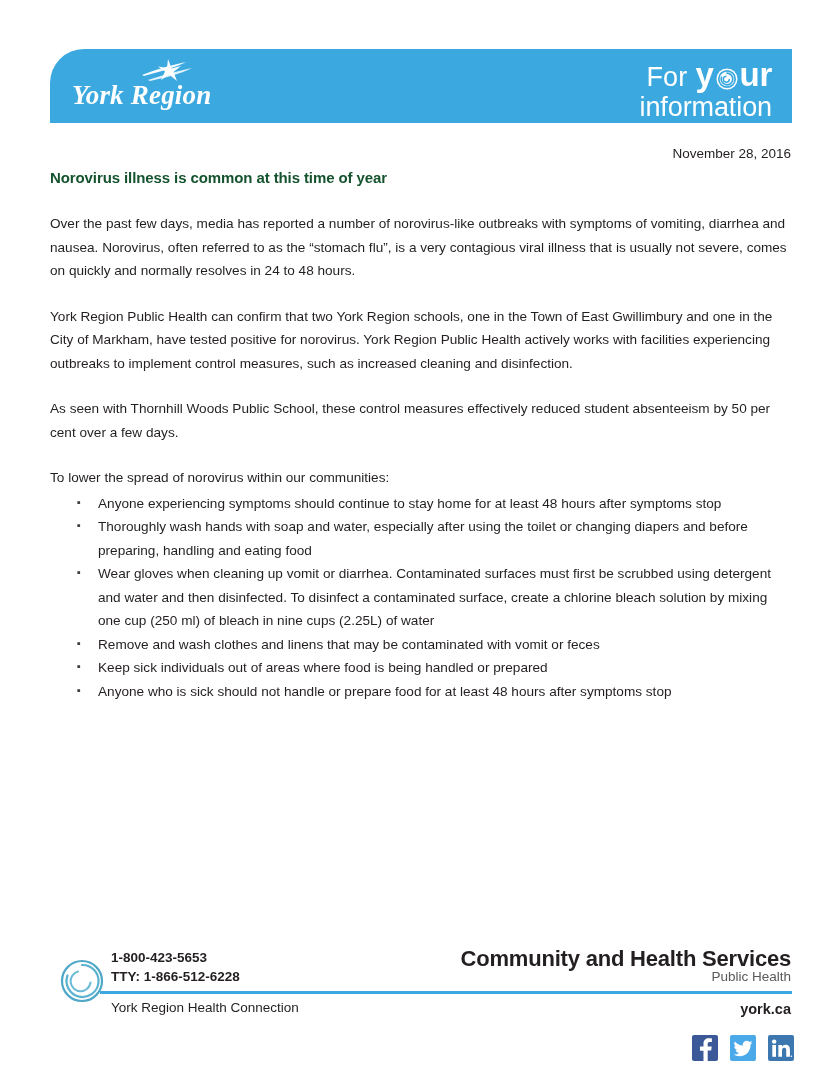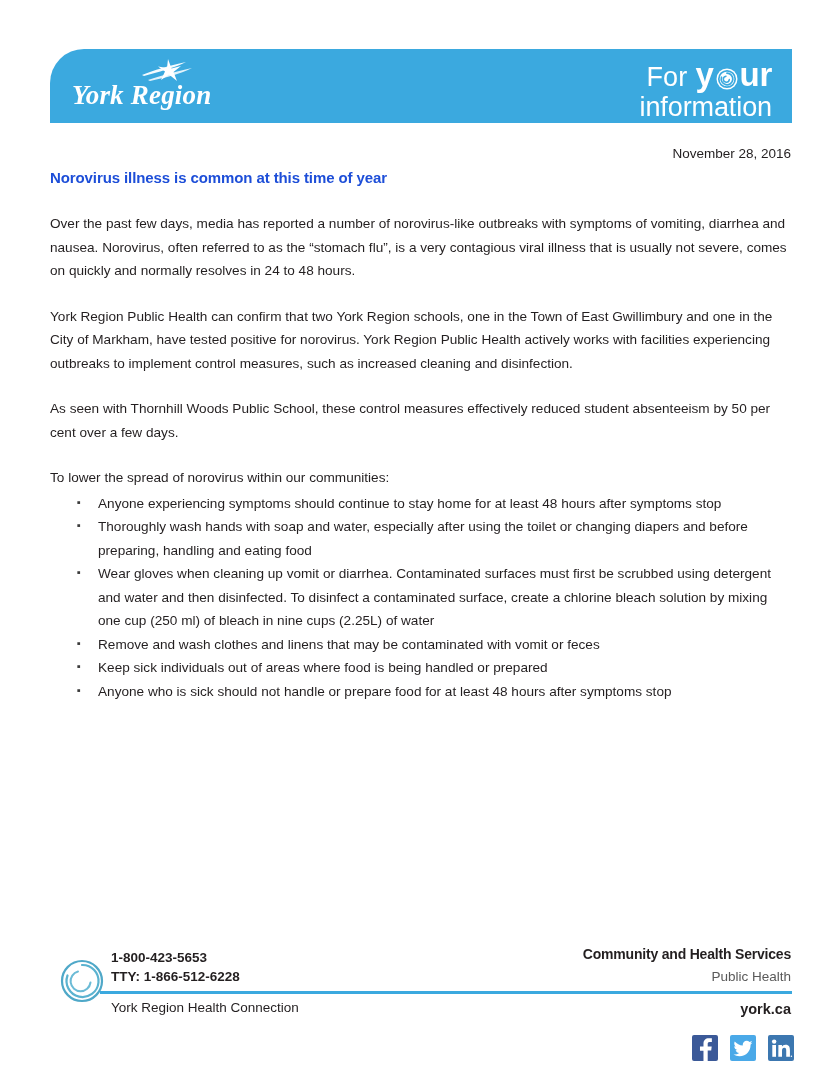--- a/index.html
+++ b/index.html
@@ -45,21 +45,21 @@
     margin-top:3px; white-space:nowrap;
   }
 
   
   .date {
     position:absolute; right:49px; top:146px;
     font-size:13.5px; color:#231f20; white-space:nowrap;
   }
   .doc-title {
     position:absolute; left:50px; top:169px;
-    font-size:15px; font-weight:bold; color:#1d4ed8;
+    font-size:15px; font-weight:bold; color:#14532d;
     letter-spacing:-.1px; white-space:nowrap;
   }
 
   
   .body-area {
     position:absolute; left:50px; top:212px;
     width:742px;
   }
   .para {
     font-size:13.6px; line-height:23.5px;
@@ -95,21 +95,21 @@
     position:absolute; left:111px; top:948px;
     font-size:13.5px; font-weight:bold; line-height:19px;
     color:#231f20; white-space:nowrap;
   }
   .yrhc {
     position:absolute; left:111px; top:1000px;
     font-size:13.5px; color:#231f20; white-space:nowrap;
   }
   .chs {
     position:absolute; right:49px; top:946px;
-    font-size:14px; font-weight:bold; color:#231f20;
+    font-size:22px; font-weight:bold; color:#231f20;
     letter-spacing:-.2px; white-space:nowrap; text-align:right;
   }
   .public-health {
     position:absolute; right:49px; top:969px;
     font-size:13.5px; color:#5a5a5a; white-space:nowrap; text-align:right;
   }
   .yorkca {
     position:absolute; right:49px; top:1001px;
     font-size:14.5px; font-weight:bold; color:#231f20;
     white-space:nowrap; text-align:right;

